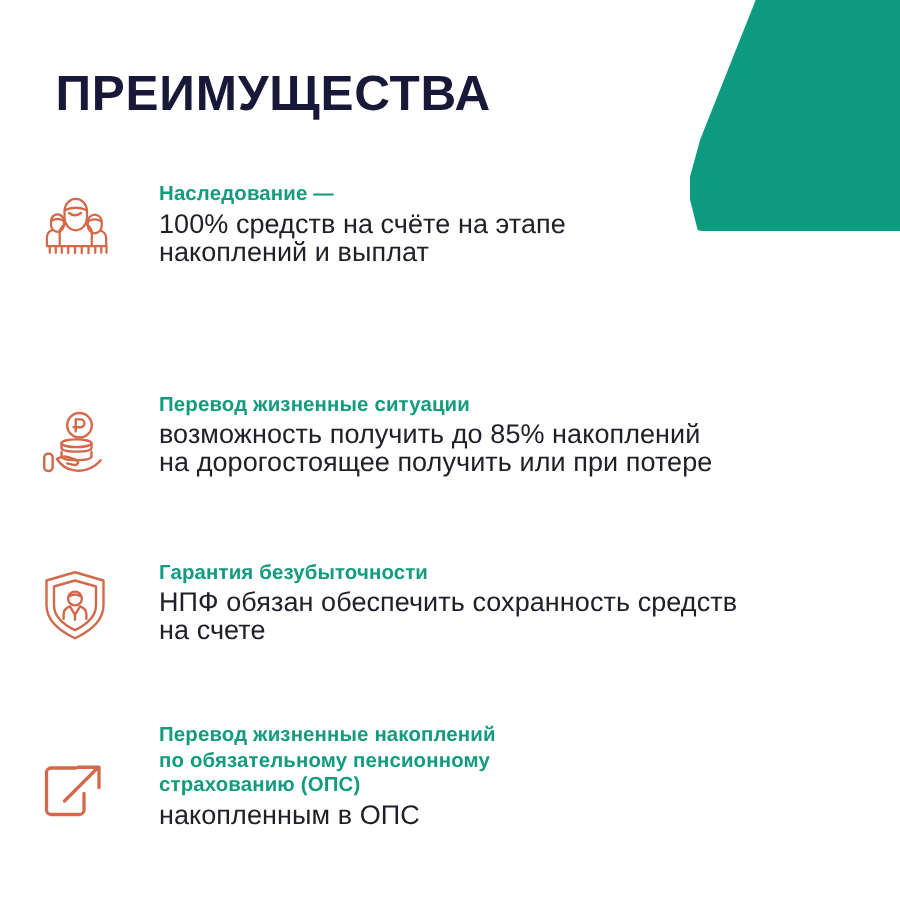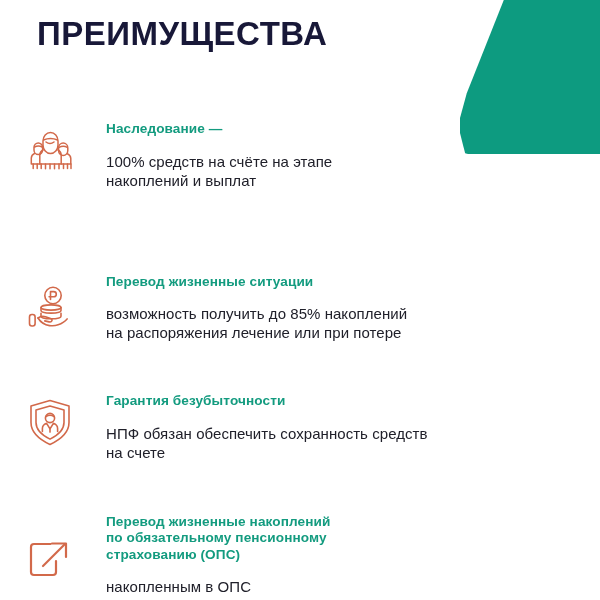--- a/index.html
+++ b/index.html
@@ -23,21 +23,21 @@
     width:146px;
     height:160px;
     background:#0d9b80;
     clip-path: polygon(33% 0%, 100% 0%, 100% 100%, 5% 100%, 0% 82%, 6% 62%);
     border-radius:0 0 0 10px;
   }
 
   .page-title {
     position:absolute;
     left:37px;
-    top:17px;
+    top:45px;
     font-size:33px;
     font-weight:bold;
     letter-spacing:0.5px;
     color:#181838;
     line-height:1.05;
   }
 
   .features {
     position:absolute;
     left:0; top:120px;
@@ -65,24 +65,24 @@
   }
   .feature-heading {
     color:#139b7f;
     font-weight:bold;
     font-size:13.6px;
     line-height:16.5px;
     letter-spacing:0.1px;
   }
   .feature-body {
     color:#20202a;
-    font-size:15px;
+    font-size:18px;
     line-height:19px;
     letter-spacing:0.05px;
-    margin-top:14px;
+    margin-top:2px;
   }
 
   
   #feat-0 { margin-top:0px; }
   #feat-0 .feature-icon { margin-top:8px; }
   #feat-1 { margin-top:83px; }
   #feat-1 .feature-icon { margin-top:12px; }
   #feat-2 { margin-top:50px; }
   #feat-2 .feature-icon { margin-top:5px; }
   #feat-3 { margin-top:51px; }
@@ -147,21 +147,21 @@
         <path d="M14 33 q3.5 -2.5 7.5 -1.2 l5 1.6 q2 0.7 1.4 2.4 q-0.6 1.6 -2.8 1.1 l-4.3 -1"></path>
         <path d="M14 33 q4 6.5 11.5 7.6 q7.5 1.1 14 -3.4 q2 -1.4 3.6 -3.3"></path>
 
         <rect x="5.5" y="29.5" width="5.6" height="11.5" rx="2.4"></rect>
       </svg>
     </div>
     <div class="feature-text">
       <div class="feature-heading">Перевод жизненные ситуации</div>
       <div class="feature-body">
         <div>возможность получить до 85% накоплений</div>
-        <div>на распоряжения лечение или при потере</div>
+        <div>на дорогостоящее получить или при потере</div>
       </div>
     </div>
   </div>
 
   <div class="feature" id="feat-2">
     <div class="feature-icon">
       <svg width="52" height="52" viewBox="0 0 52 52" fill="none" stroke="#d2694a" stroke-width="1.6" stroke-linecap="round" stroke-linejoin="round">
 
         <path d="M26 3.5 L45 9 v16.5 q0 13 -19 22 q-19 -9 -19 -22 V9 z"></path>
 

